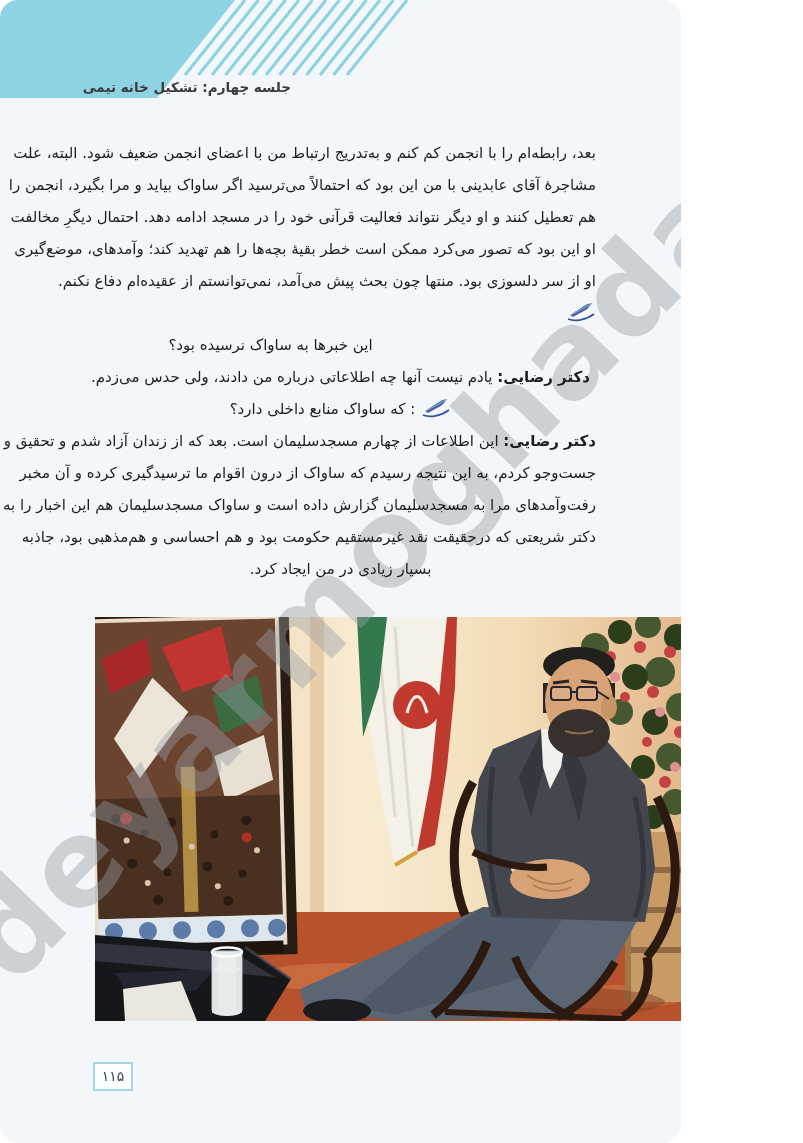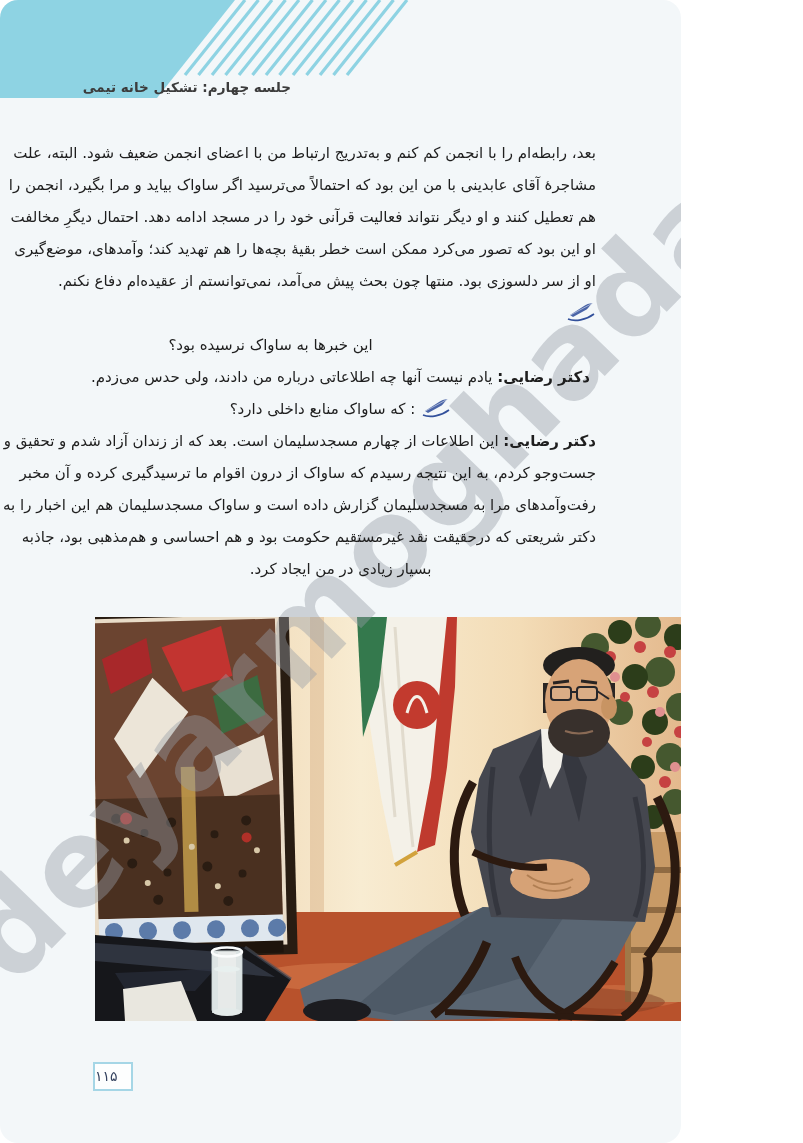--- a/index.html
+++ b/index.html
@@ -38,21 +38,21 @@
   .line b{font-weight:bold;}
   .pen{display:inline-block;vertical-align:-4px;margin-left:6px;}
   .photo{
     position:absolute;left:95px;top:617px;width:591px;height:404px;z-index:2;
   }
   .photo svg{display:block;width:100%;height:100%;}
   .pageno{
     position:absolute;left:93px;top:1062px;z-index:10;
     width:40px;height:29px;box-sizing:border-box;
     border:2px solid #a5d6e6;background:#fdfefe;
-    line-height:25px;
+    text-align:center;line-height:25px;
     font-size:14px;color:#33415e;
   }
 </style>
 </head>
 <body>
 
 <div class="page">
 
   <svg class="hdr-svg" width="803" height="110">
     <polygon points="0,0 235,0 157,98 0,98" fill="#8ed3e3"></polygon>

